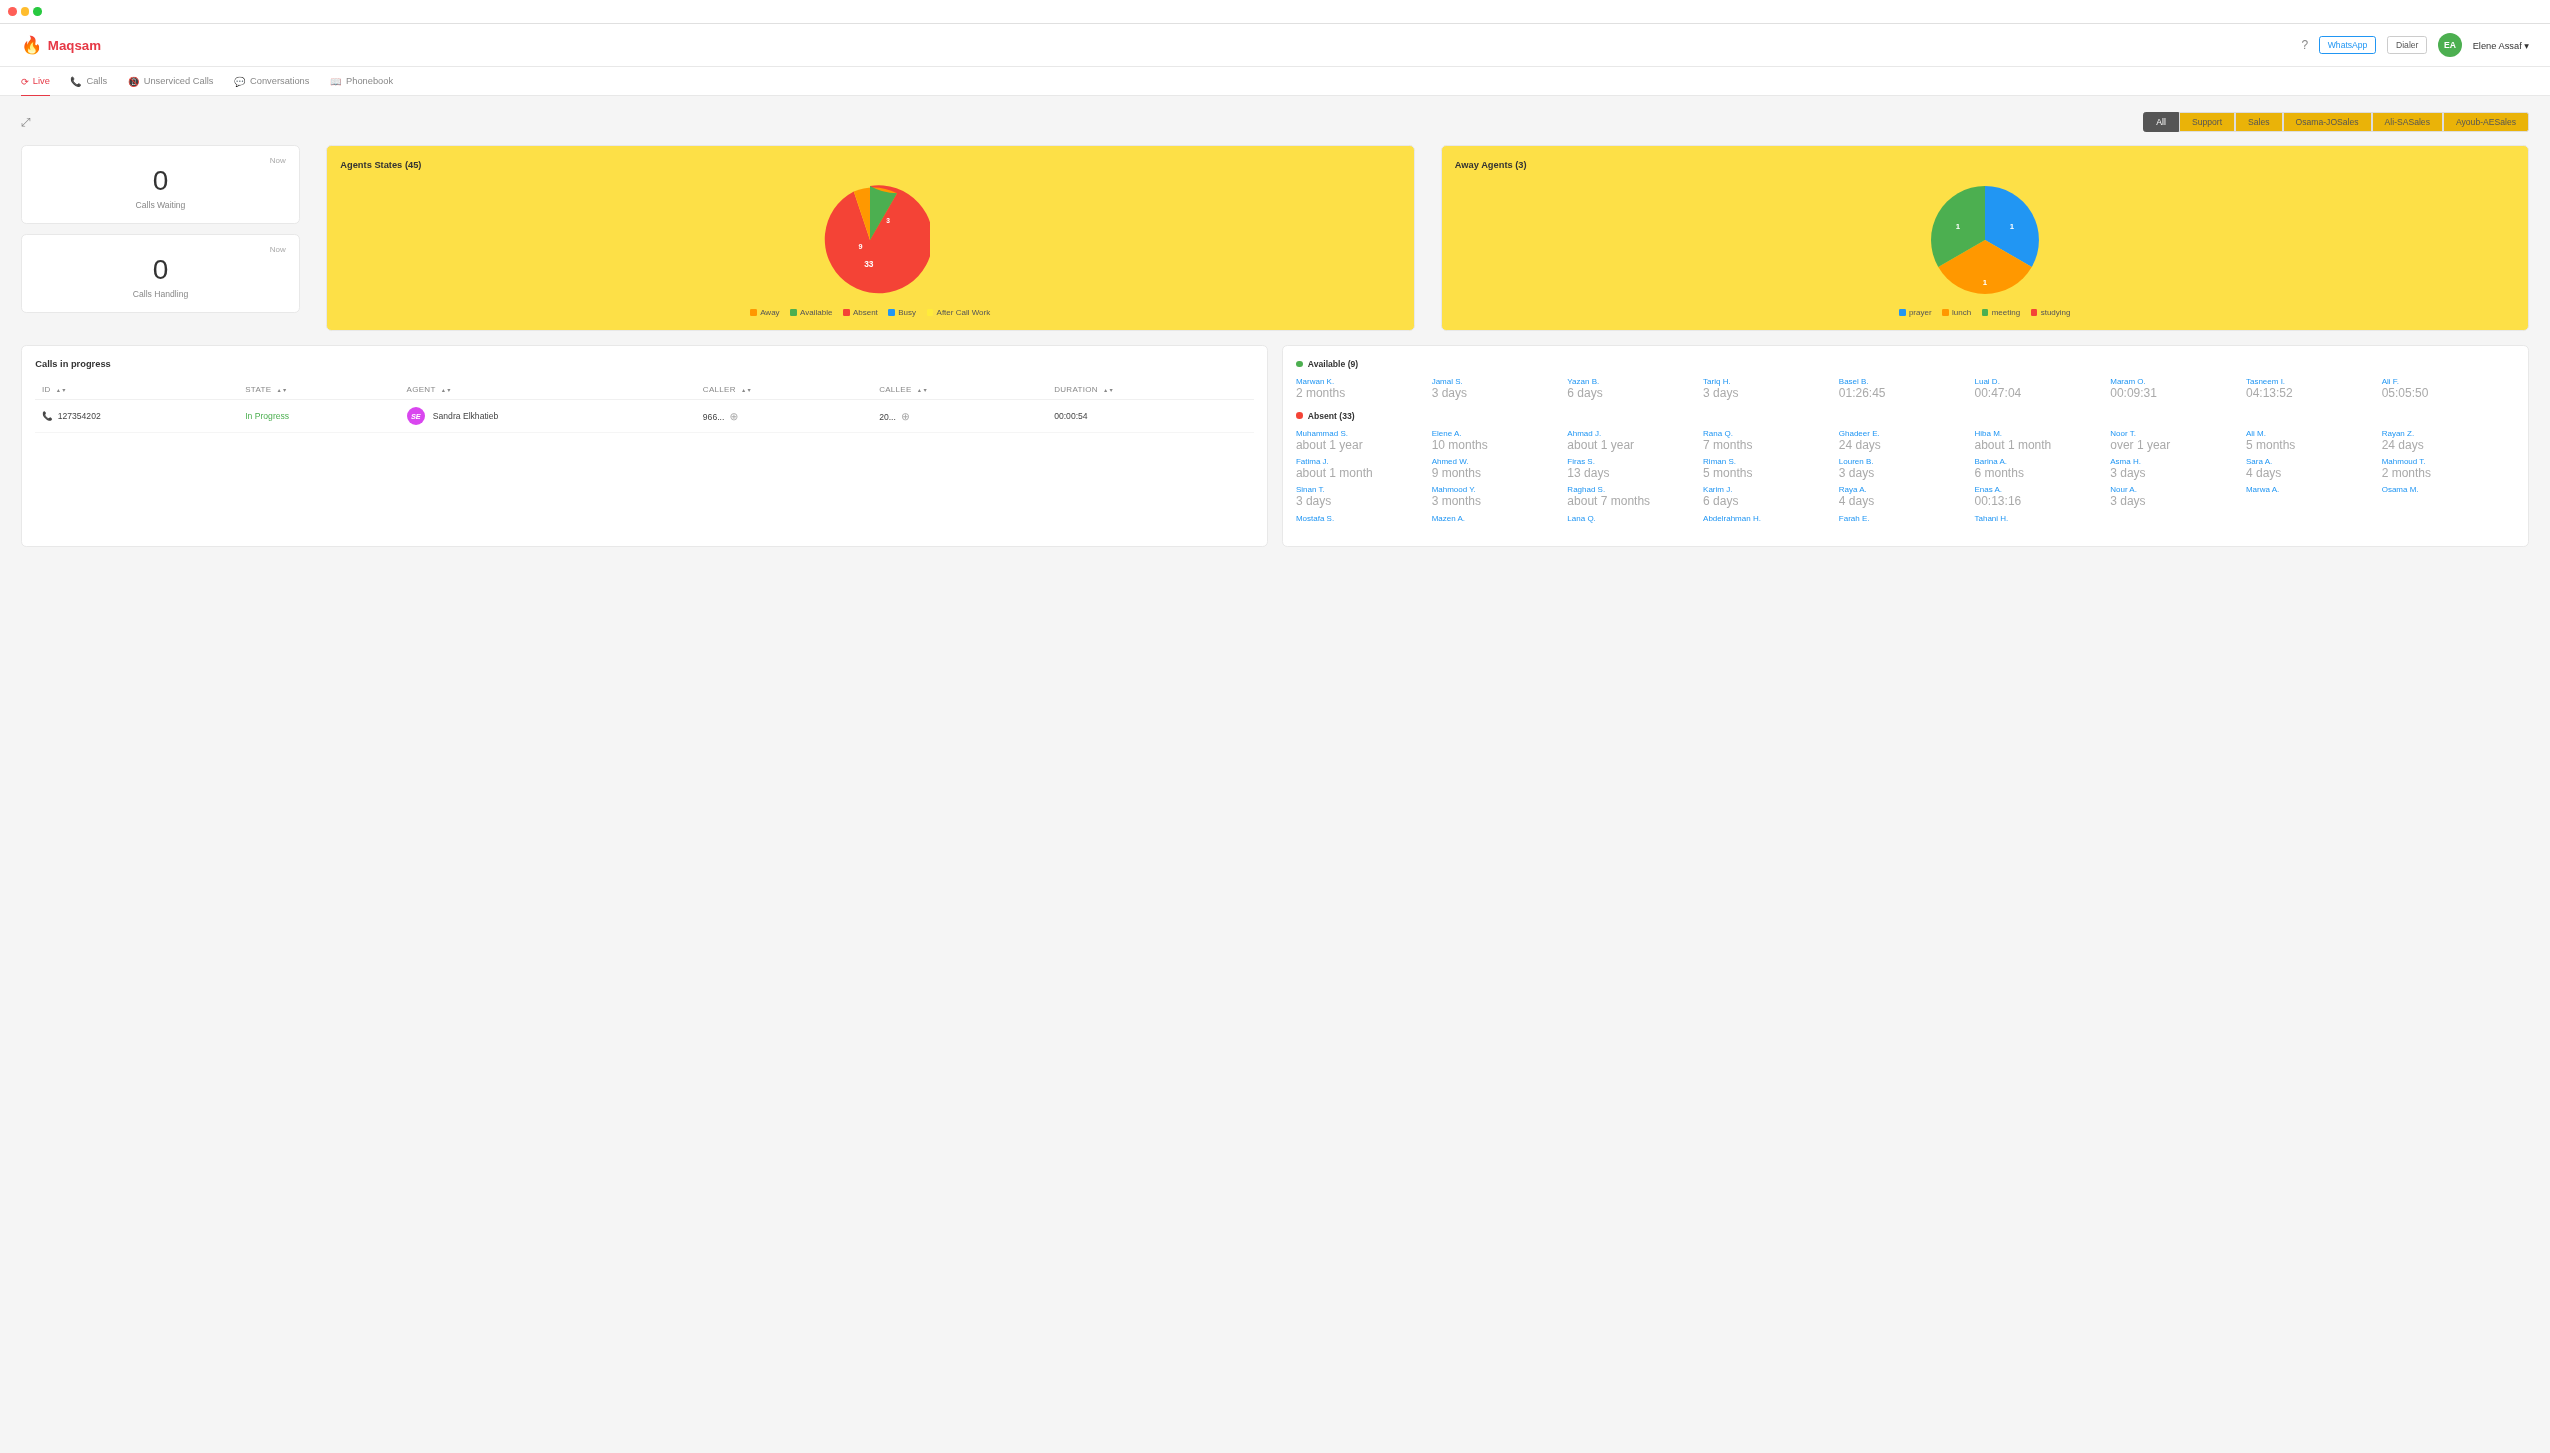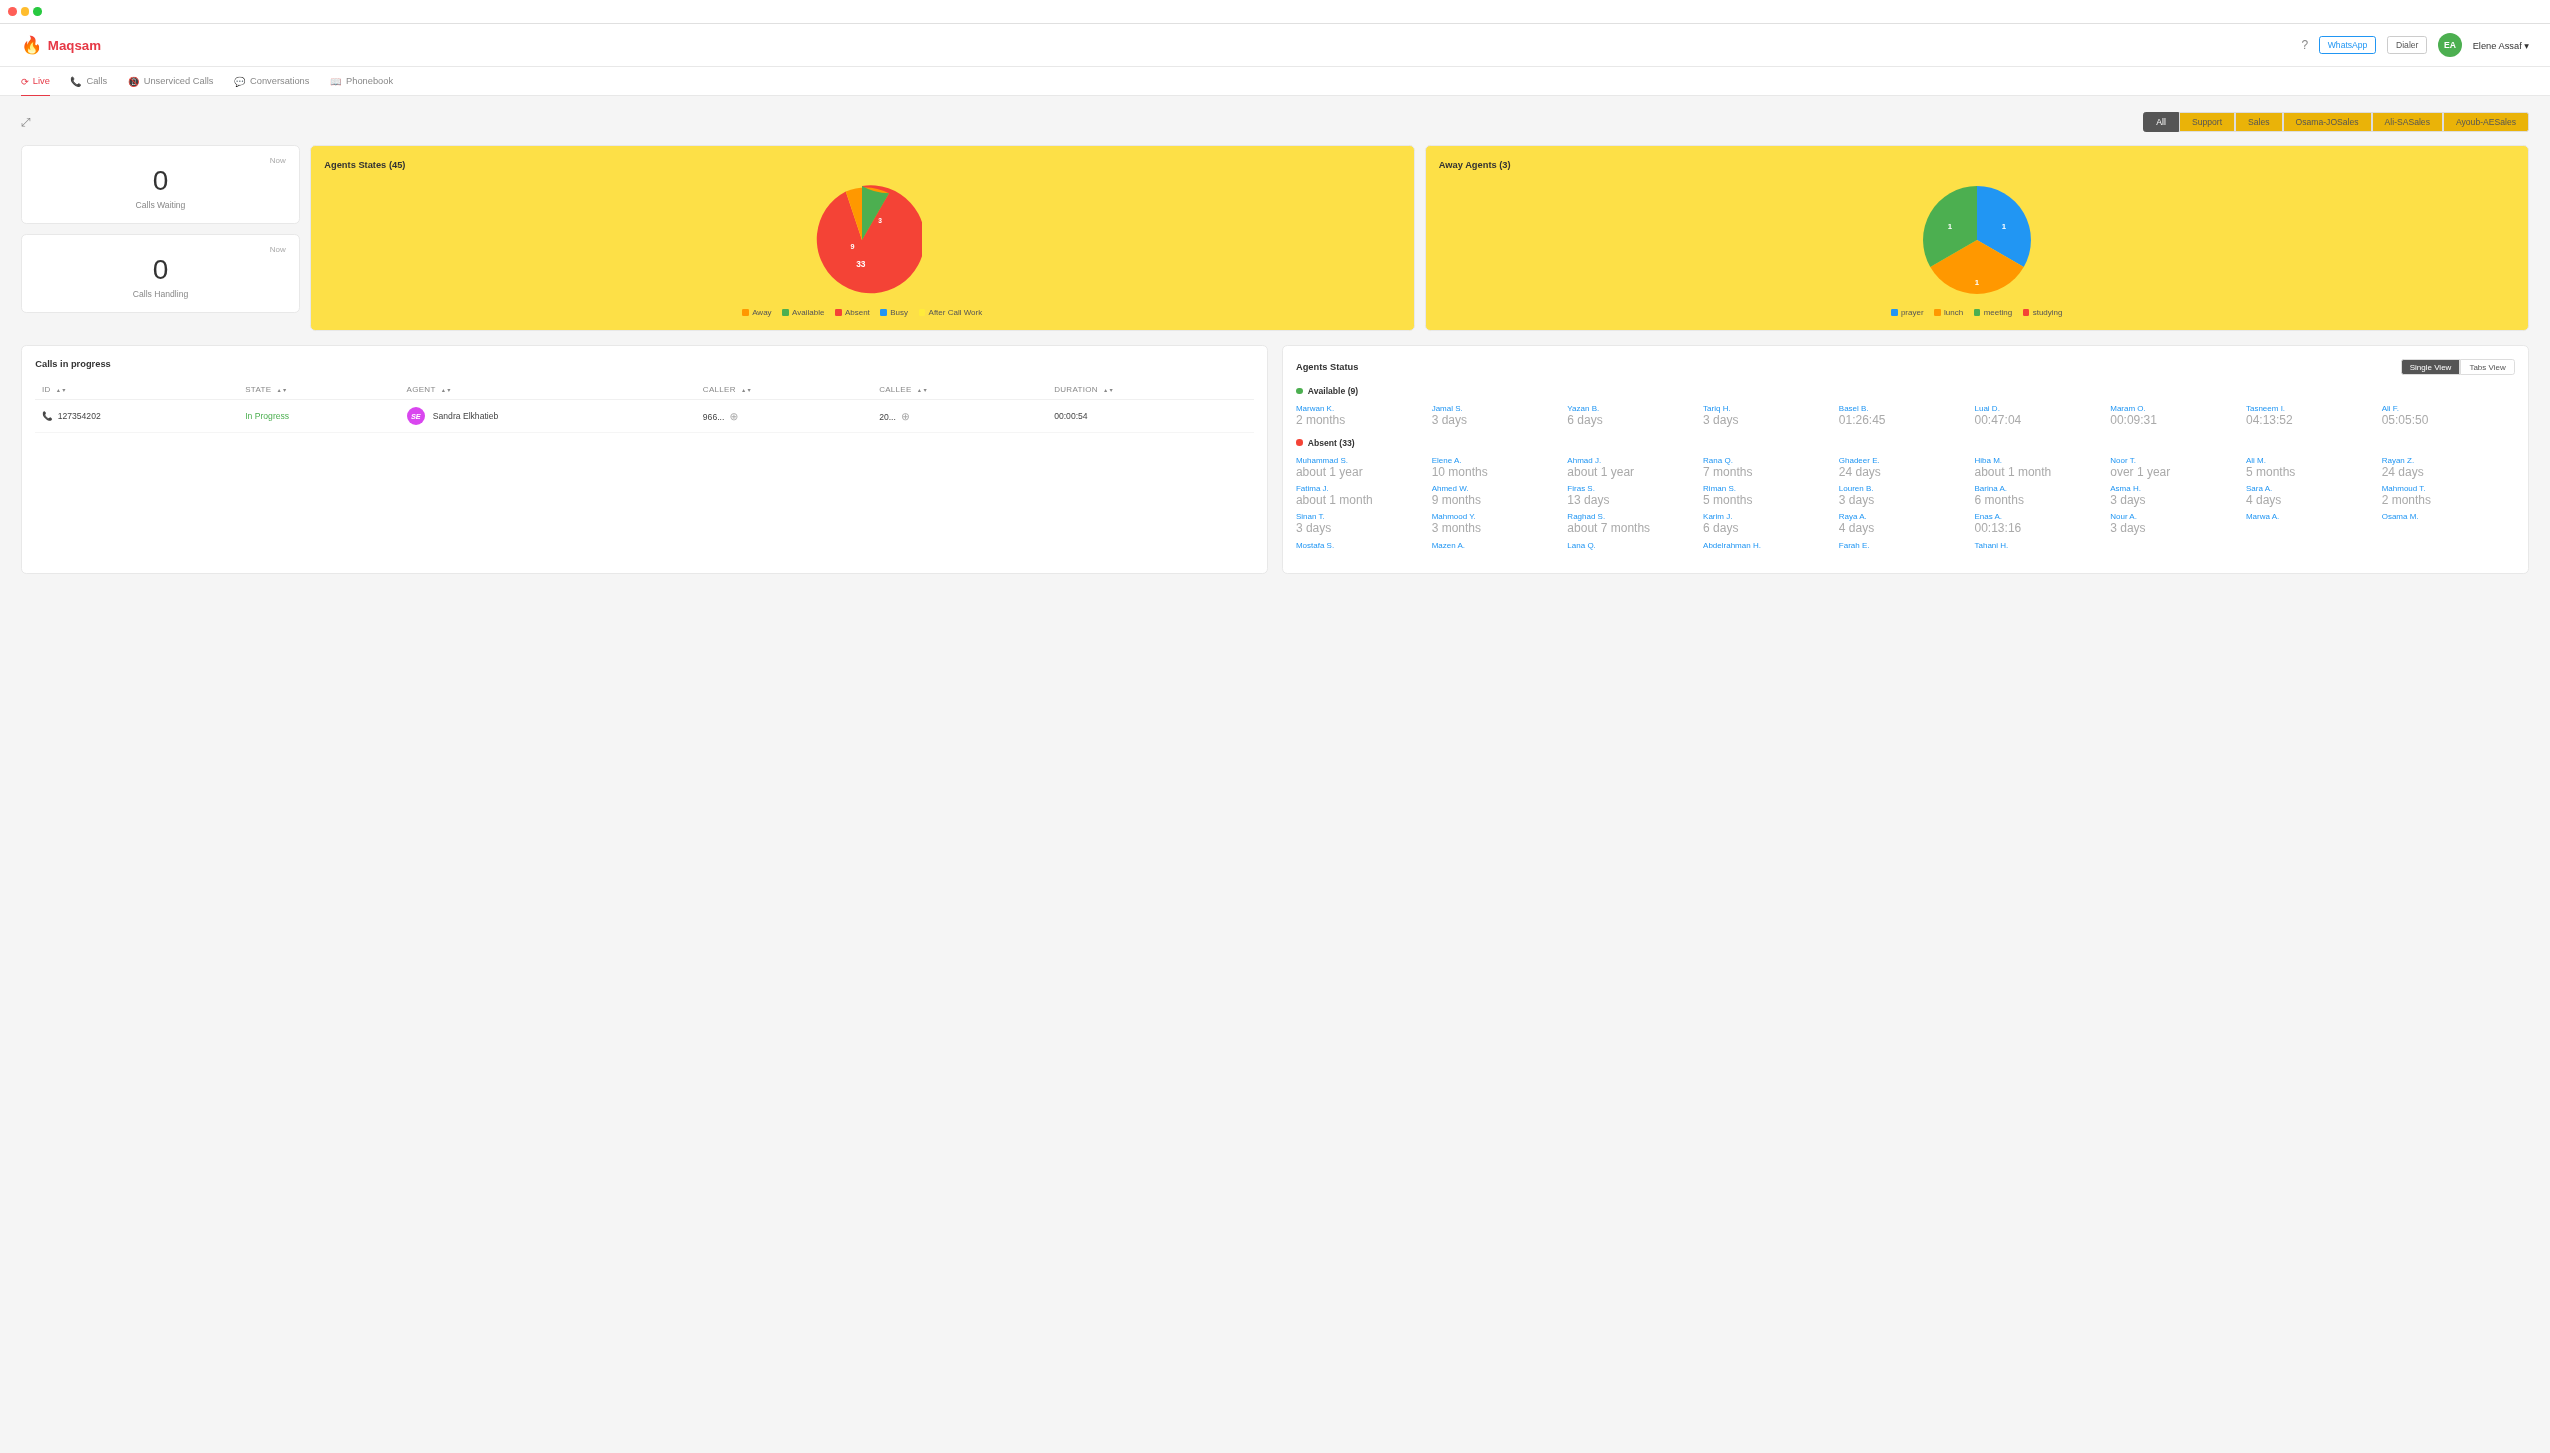--- a/index.html
+++ b/index.html
@@ -34,21 +34,21 @@
     
     .filter-row { display: flex; align-items: center; justify-content: space-between; margin-bottom: 13.3px; }
     .expand-icon { color: #888; font-size: 12px; cursor: pointer; }
     .filter-buttons { display: flex; gap: 0; }
     .filter-btn { padding: 4px 12px; font-size: 8.6px; border: 0.7px solid #ddd; background: #eab308; cursor: pointer; color: #555; }
     .filter-btn:first-child { border-radius: 2.7px 0 0 2.7px; }
     .filter-btn:last-child { border-radius: 0 2.7px 2.7px 0; }
     .filter-btn.active { background: #555; color: #fff; border-color: #555; }
 
     
-    .top-row { display: grid; grid-template-columns: 279px 1fr 1fr; gap: 10px; margin-bottom: 13.3px; }
+    .top-row { display: grid; grid-template-columns: 279px 1fr 1fr; gap: 26px; margin-bottom: 13.3px; }
 
     
     .small-cards { display: flex; flex-direction: column; gap: 10.6px; }
     .small-card { background: #fff; border-radius: 5.3px; padding: 13.3px 18.6px; border: 0.7px solid #e8e8e8; position: relative; }
     .card-now { position: absolute; top: 9.3px; right: 13.3px; font-size: 8px; color: #aaa; }
     .card-number { font-size: 28px; font-weight: 300; text-align: center; color: #333; margin-top: 5.3px; }
     .card-label { text-align: center; color: #888; font-size: 8.6px; margin-top: 2.7px; }
 
     
     .chart-card { background: #fde047; border-radius: 5.3px; border: 0.7px solid #e8e8e8; padding: 13.3px; }
@@ -306,27 +306,20 @@
               <span>20...</span>
               <span class="add-icon">⊕</span>
             </td>
             <td>00:00:54</td>
           </tr>
         </tbody>
       </table>
     </div>
 
     <div class="agents-card">
-      <div class="agents-header">
-        <span class="agents-title">Agents Status</span>
-        <div class="view-btns">
-          <button class="view-btn active">Single View</button>
-          <button class="view-btn">Tabs View</button>
-        </div>
-      </div>
 
       <div class="status-section">
         <div class="status-header">
           <div class="status-dot dot-green"></div>
           <span>Available (9)</span>
         </div>
         <div class="agents-grid">
           <div class="agent-item">
             <span class="agent-name">Marwan K.</span>
             <span class="agent-time">2 months</span>

